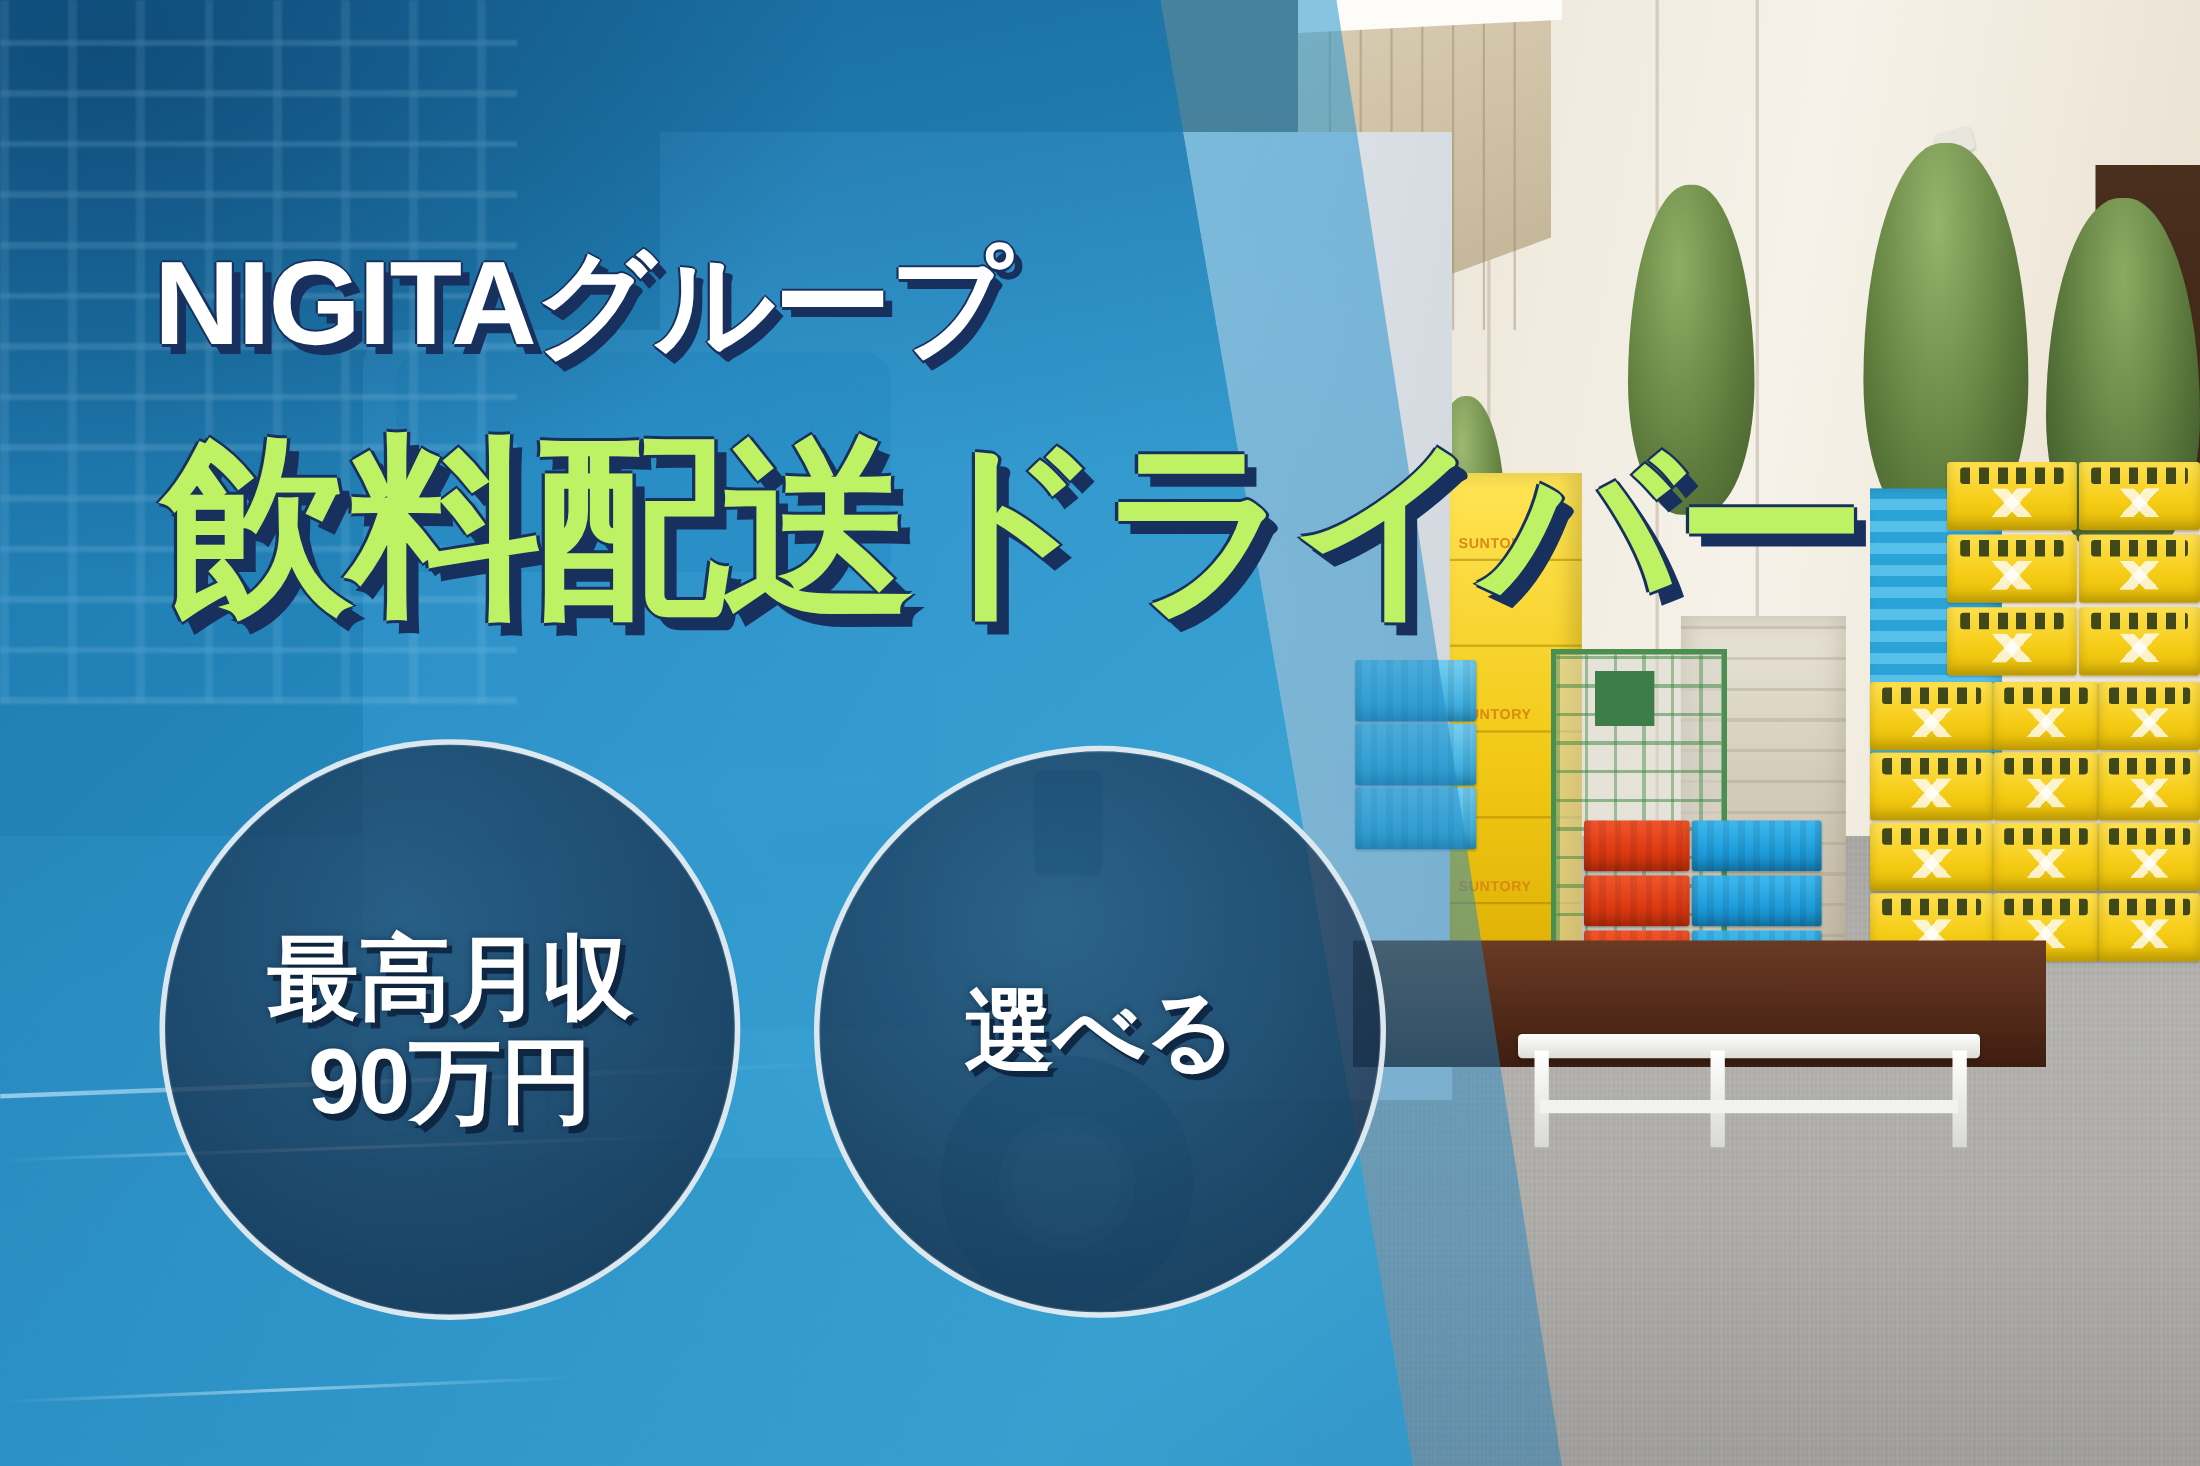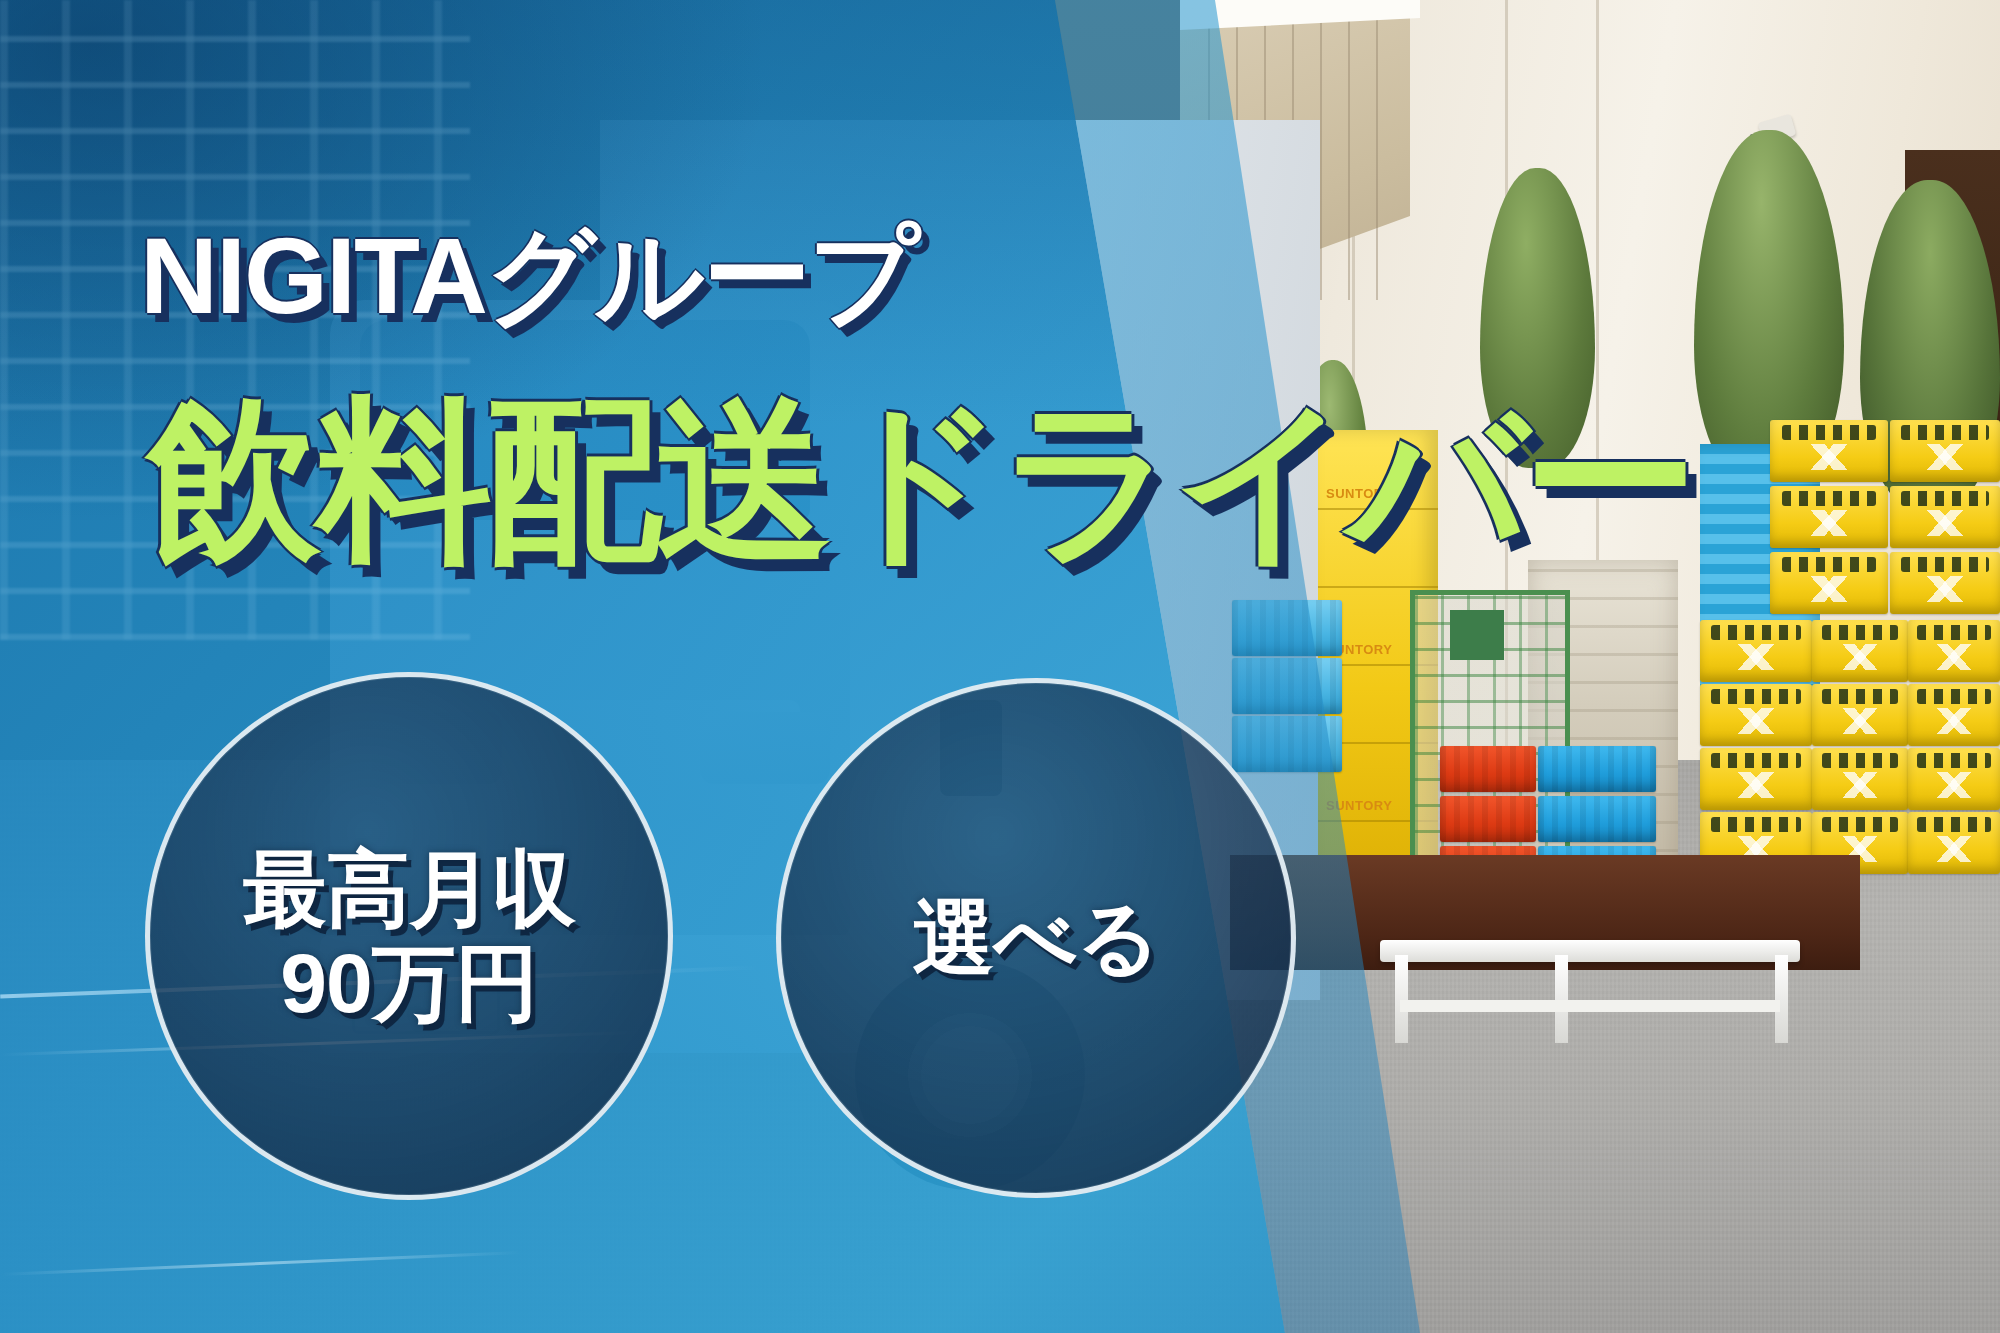--- a/index.html
+++ b/index.html
@@ -225,21 +225,21 @@
 
   
   .badge{
     position:absolute;border-radius:50%;
     border:5px solid rgba(236,246,252,.92);
     background:radial-gradient(circle at 42% 30%,rgba(36,62,92,.62),rgba(20,44,72,.78) 72%,rgba(16,38,64,.84) 100%);
     display:flex;flex-direction:column;align-items:center;justify-content:center;
     box-shadow:0 0 0 1px rgba(255,255,255,.12) inset;
   }
   .badge-left{left:145px;top:672px;width:528px;height:528px;}
-  .badge-right{left:776px;top:678px;width:520px;height:520px;gap:13px;}
+  .badge-right{left:740px;top:678px;width:520px;height:520px;gap:13px;}
   .badge .bl{
     color:#ffffff;font-weight:bold;line-height:1.12;text-align:center;
     letter-spacing:-1px;
     text-shadow:5px 6px 0 rgba(12,32,58,.85), 0 0 6px rgba(8,26,48,.5);
     white-space:nowrap;
   }
   .badge-left .bl{font-size:84px;}
   .badge-right .bl{font-size:82px;}
 
   

